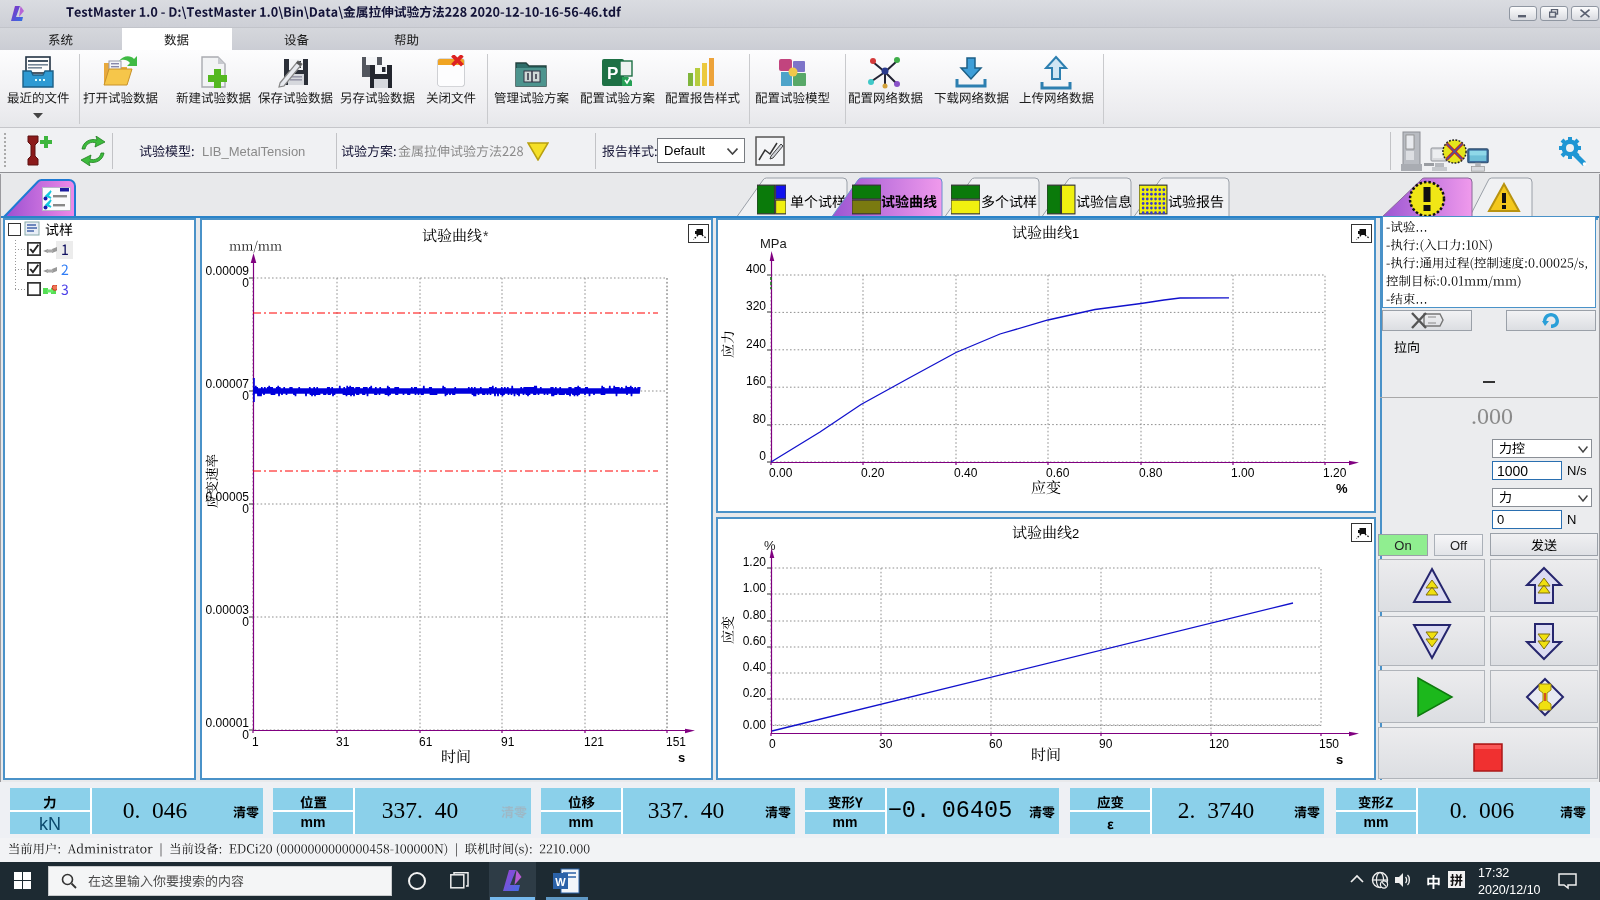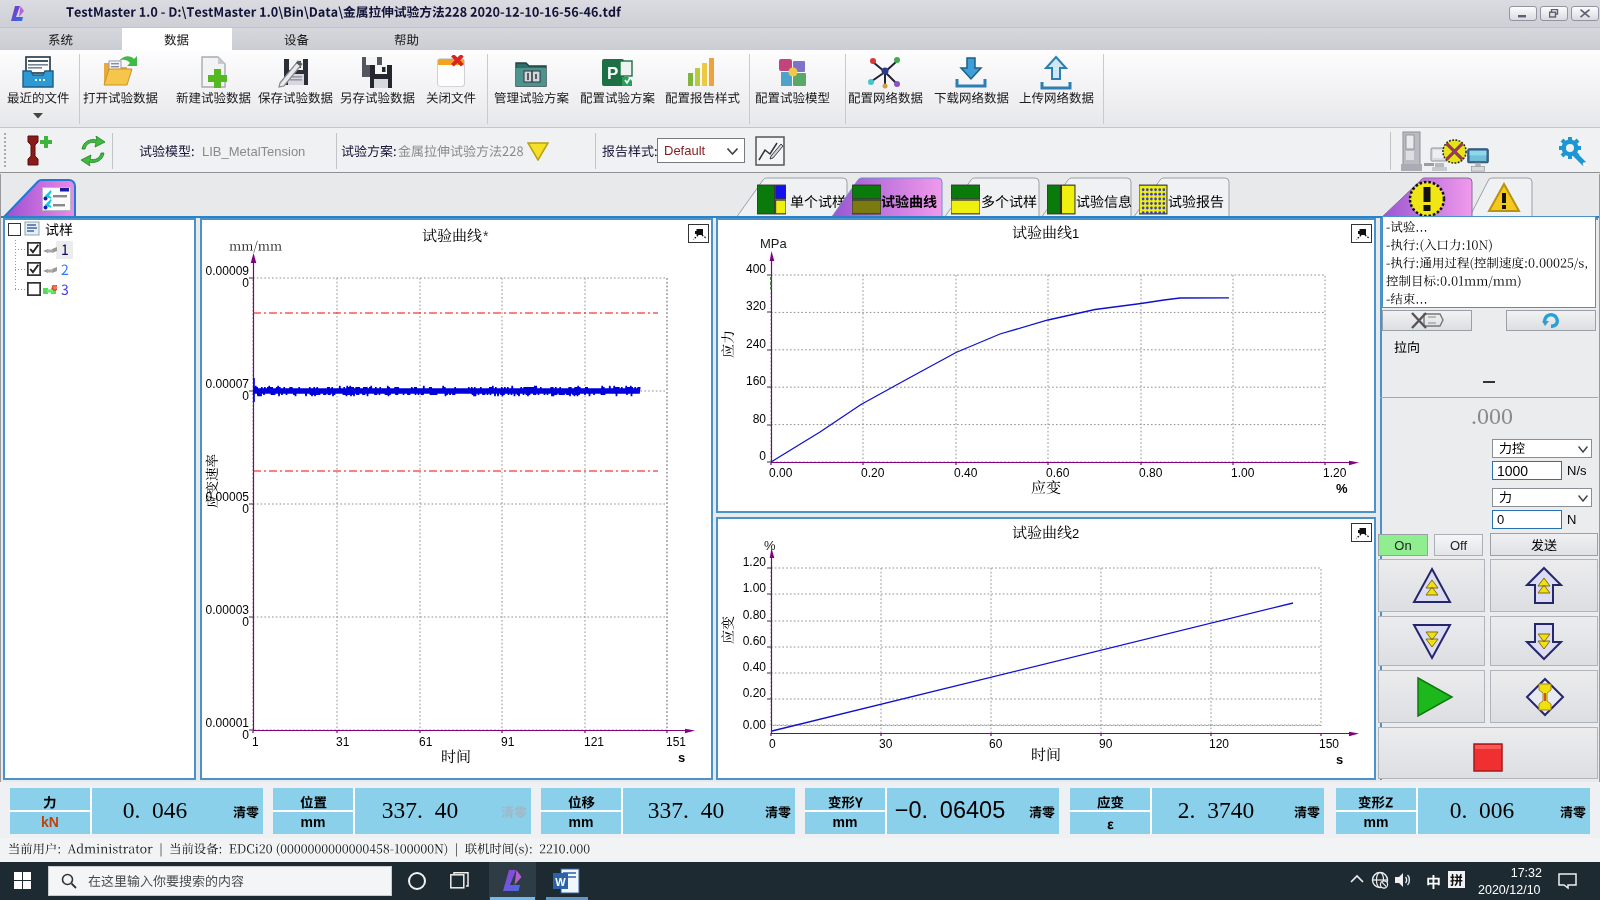--- a/index.html
+++ b/index.html
@@ -213,21 +213,21 @@
       <path transform="translate(0,12.0)" d="M2.6 -2.8C3.1 -2.1 3.6 -1.1 3.8 -0.4L4.6 -0.8C4.4 -1.4 3.9 -2.4 3.4 -3.1ZM9.5 -3.2C9.2 -2.4 8.6 -1.4 8.2 -0.7L8.9 -0.4C9.4 -1.0 10.0 -2.0 10.5 -2.8ZM6.5 -11.0C5.3 -9.1 2.8 -7.6 0.4 -6.8C0.7 -6.6 0.9 -6.2 1.1 -5.9C1.8 -6.1 2.5 -6.5 3.1 -6.8V-6.1H6.0V-4.3H1.5V-3.4H6.0V-0.2H0.9V0.7H12.1V-0.2H7.0V-3.4H11.5V-4.3H7.0V-6.1H9.9V-6.9C10.6 -6.5 11.3 -6.2 11.9 -5.9C12.1 -6.2 12.4 -6.6 12.6 -6.8C10.7 -7.4 8.3 -8.8 7.1 -10.2L7.4 -10.6ZM9.7 -7.0H3.5C4.6 -7.7 5.7 -8.5 6.5 -9.5C7.4 -8.6 8.5 -7.7 9.7 -7.0Z M15.8 -9.6H23.5V-8.4H15.8ZM14.8 -10.3V-6.6C14.8 -4.5 14.7 -1.6 13.4 0.5C13.7 0.6 14.1 0.8 14.3 1.0C15.6 -1.2 15.8 -4.3 15.8 -6.6V-7.6H24.5V-10.3ZM17.7 -5.0H20.0V-4.0H17.7ZM20.9 -5.0H23.2V-4.0H20.9ZM21.7 -1.6 22.1 -1.0 20.9 -0.9V-1.9H23.8V0.2C23.8 0.3 23.8 0.3 23.6 0.3C23.5 0.4 23.0 0.4 22.4 0.3C22.5 0.5 22.6 0.8 22.7 1.0C23.5 1.0 24.0 1.0 24.3 0.9C24.6 0.8 24.7 0.6 24.7 0.2V-2.7H20.9V-3.4H24.2V-5.6H20.9V-6.3C22.0 -6.4 23.1 -6.6 24.0 -6.7L23.4 -7.3C21.8 -7.0 18.9 -6.9 16.5 -6.8C16.6 -6.6 16.7 -6.4 16.7 -6.2C17.8 -6.2 18.9 -6.2 20.0 -6.3V-5.6H16.8V-3.4H20.0V-2.7H16.3V1.1H17.2V-1.9H20.0V-0.9L17.7 -0.8L17.7 -0.1C19.0 -0.2 20.7 -0.2 22.5 -0.3L22.8 0.3L23.4 0.1C23.2 -0.4 22.7 -1.2 22.3 -1.7Z M31.2 -8.6V-7.6H38.2V-8.6ZM32.1 -6.6C32.5 -4.8 32.9 -2.4 33.0 -1.0L33.9 -1.3C33.8 -2.6 33.4 -5.0 33.0 -6.8ZM33.6 -10.8C33.9 -10.1 34.1 -9.3 34.2 -8.7L35.2 -9.0C35.1 -9.5 34.8 -10.4 34.5 -11.0ZM30.6 -0.4V0.5H38.6V-0.4H35.9C36.4 -2.2 36.9 -4.7 37.3 -6.7L36.2 -6.9C36.0 -5.0 35.5 -2.2 35.0 -0.4ZM28.3 -10.9V-8.3H26.7V-7.4H28.3V-4.5C27.7 -4.3 27.1 -4.2 26.6 -4.0L26.8 -3.1L28.3 -3.5V-0.1C28.3 0.1 28.3 0.1 28.1 0.1C28.0 0.1 27.5 0.1 26.9 0.1C27.1 0.4 27.2 0.8 27.2 1.0C28.0 1.0 28.5 1.0 28.8 0.8C29.2 0.7 29.3 0.4 29.3 -0.1V-3.8L30.8 -4.3L30.7 -5.2L29.3 -4.8V-7.4H30.7V-8.3H29.3V-10.9Z M46.7 -8.0V-6.2H44.2V-8.0ZM43.2 -8.9V-1.9H44.2V-2.6H46.7V1.0H47.6V-2.6H50.3V-2.0H51.2V-8.9H47.6V-10.9H46.7V-8.9ZM47.6 -8.0H50.3V-6.2H47.6ZM46.7 -5.3V-3.5H44.2V-5.3ZM47.6 -5.3H50.3V-3.5H47.6ZM42.4 -10.9C41.7 -8.9 40.5 -6.9 39.2 -5.7C39.4 -5.5 39.7 -5.0 39.8 -4.7C40.2 -5.2 40.7 -5.7 41.1 -6.3V1.0H42.0V-7.8C42.5 -8.7 43.0 -9.6 43.4 -10.6Z M53.6 -10.1C54.2 -9.5 55.1 -8.7 55.4 -8.1L56.1 -8.8C55.7 -9.3 54.9 -10.1 54.2 -10.7ZM62.1 -10.3C62.6 -9.8 63.2 -9.0 63.5 -8.5L64.2 -8.9C63.9 -9.5 63.3 -10.2 62.8 -10.8ZM52.6 -6.8V-5.9H54.5V-1.2C54.5 -0.7 54.1 -0.3 53.8 -0.1C54.0 0.1 54.2 0.5 54.3 0.7C54.5 0.5 54.9 0.2 57.1 -1.3C57.0 -1.5 56.9 -1.8 56.8 -2.1L55.4 -1.2V-6.8ZM60.7 -10.9 60.8 -8.2H56.5V-7.3H60.8C61.1 -2.4 61.7 1.0 63.3 1.0C63.8 1.0 64.3 0.5 64.6 -1.7C64.4 -1.8 64.0 -2.1 63.8 -2.3C63.7 -1.0 63.6 -0.3 63.3 -0.3C62.5 -0.3 62.0 -3.3 61.8 -7.3H64.5V-8.2H61.8C61.7 -9.1 61.7 -9.9 61.7 -10.9ZM56.7 -0.8 57.0 0.1C58.0 -0.2 59.5 -0.6 60.8 -1.0L60.7 -1.9L59.2 -1.5V-4.5H60.4V-5.4H56.9V-4.5H58.3V-1.2Z M65.4 -1.9 65.6 -1.1C66.6 -1.4 67.8 -1.7 69.0 -2.0L68.9 -2.8C67.6 -2.5 66.3 -2.1 65.4 -1.9ZM71.9 -6.9V-6.0H75.8V-6.9ZM71.1 -4.7C71.4 -3.7 71.8 -2.4 71.9 -1.6L72.7 -1.8C72.6 -2.6 72.2 -3.9 71.8 -4.9ZM73.4 -5.0C73.6 -4.1 73.8 -2.8 73.9 -1.9L74.7 -2.0C74.6 -2.9 74.4 -4.2 74.1 -5.1ZM66.4 -8.5C66.3 -7.1 66.1 -5.2 66.0 -4.0H69.5C69.3 -1.4 69.1 -0.3 68.8 -0.0C68.7 0.1 68.6 0.1 68.4 0.1C68.1 0.1 67.5 0.1 66.9 0.1C67.0 0.3 67.1 0.6 67.1 0.9C67.8 0.9 68.4 0.9 68.7 0.9C69.1 0.9 69.3 0.8 69.5 0.5C70.0 0.1 70.1 -1.1 70.4 -4.4C70.4 -4.6 70.4 -4.8 70.4 -4.8L69.5 -4.8H69.4C69.5 -6.2 69.7 -8.6 69.8 -10.3H65.8V-9.5H68.9C68.8 -7.9 68.7 -6.1 68.5 -4.8H66.9C67.0 -5.9 67.1 -7.3 67.2 -8.5ZM73.7 -11.0C72.9 -9.2 71.4 -7.6 69.9 -6.6C70.1 -6.4 70.3 -6.0 70.5 -5.8C71.7 -6.7 72.9 -7.9 73.8 -9.3C74.7 -8.1 76.0 -6.7 77.2 -5.9C77.3 -6.1 77.5 -6.5 77.7 -6.8C76.5 -7.5 75.0 -8.9 74.2 -10.2L74.5 -10.7ZM70.7 -0.5V0.4H77.3V-0.5H75.3C75.9 -1.7 76.7 -3.4 77.2 -4.7L76.3 -5.0C75.9 -3.6 75.1 -1.7 74.5 -0.5Z M83.7 -10.6C84.1 -10.0 84.4 -9.2 84.6 -8.7H78.9V-7.7H82.4C82.3 -4.7 82.0 -1.4 78.6 0.3C78.9 0.5 79.2 0.8 79.3 1.1C81.8 -0.2 82.8 -2.4 83.2 -4.7H87.8C87.6 -1.8 87.4 -0.5 87.0 -0.2C86.8 -0.0 86.6 0.0 86.4 0.0C86.0 0.0 85.1 -0.0 84.2 -0.1C84.4 0.2 84.5 0.6 84.5 0.9C85.4 0.9 86.2 0.9 86.7 0.9C87.2 0.9 87.5 0.8 87.8 0.4C88.3 -0.1 88.6 -1.5 88.9 -5.2C88.9 -5.3 88.9 -5.6 88.9 -5.6H83.3C83.4 -6.3 83.5 -7.0 83.5 -7.7H90.2V-8.7H84.7L85.6 -9.1C85.4 -9.6 85.0 -10.4 84.7 -11.0Z M92.2 -10.1C93.1 -9.7 94.2 -9.1 94.7 -8.6L95.3 -9.4C94.7 -9.9 93.6 -10.4 92.8 -10.8ZM91.5 -6.5C92.4 -6.2 93.4 -5.6 94.0 -5.1L94.5 -5.9C94.0 -6.4 92.9 -6.9 92.1 -7.3ZM92.0 0.2 92.8 0.9C93.6 -0.3 94.5 -2.0 95.2 -3.3L94.5 -4.0C93.7 -2.5 92.7 -0.8 92.0 0.2ZM96.0 0.6C96.4 0.4 96.9 0.3 101.8 -0.3C102.0 0.2 102.2 0.7 102.4 1.0L103.2 0.6C102.8 -0.4 101.9 -2.0 100.9 -3.1L100.2 -2.7C100.5 -2.2 100.9 -1.7 101.3 -1.1L97.2 -0.6C98.0 -1.7 98.8 -3.1 99.5 -4.5H103.2V-5.4H99.7V-7.8H102.6V-8.7H99.7V-10.9H98.8V-8.7H96.0V-7.8H98.8V-5.4H95.4V-4.5H98.3C97.7 -3.0 96.8 -1.6 96.5 -1.2C96.2 -0.8 95.9 -0.5 95.7 -0.4C95.8 -0.1 96.0 0.4 96.0 0.6Z M104.6 0.0H110.6V-1.0H107.9C107.4 -1.0 106.9 -1.0 106.4 -0.9C108.6 -3.1 110.1 -5.0 110.1 -6.9C110.1 -8.6 109.0 -9.7 107.3 -9.7C106.1 -9.7 105.3 -9.2 104.5 -8.3L105.2 -7.6C105.7 -8.3 106.4 -8.7 107.2 -8.7C108.4 -8.7 108.9 -7.9 108.9 -6.9C108.9 -5.2 107.6 -3.3 104.6 -0.7Z M111.8 0.0H117.8V-1.0H115.1C114.7 -1.0 114.1 -1.0 113.6 -0.9C115.8 -3.1 117.3 -5.0 117.3 -6.9C117.3 -8.6 116.2 -9.7 114.5 -9.7C113.3 -9.7 112.5 -9.2 111.7 -8.3L112.4 -7.6C113.0 -8.3 113.6 -8.7 114.4 -8.7C115.6 -8.7 116.2 -7.9 116.2 -6.9C116.2 -5.2 114.8 -3.3 111.8 -0.7Z M122.1 0.2C123.9 0.2 125.0 -0.9 125.0 -2.3C125.0 -3.6 124.3 -4.3 123.4 -4.8V-4.9C124.0 -5.3 124.7 -6.2 124.7 -7.2C124.7 -8.6 123.7 -9.7 122.1 -9.7C120.6 -9.7 119.5 -8.7 119.5 -7.3C119.5 -6.3 120.1 -5.5 120.8 -5.1V-5.0C119.9 -4.5 119.0 -3.6 119.0 -2.4C119.0 -0.9 120.3 0.2 122.1 0.2ZM122.7 -5.2C121.6 -5.6 120.6 -6.1 120.6 -7.3C120.6 -8.2 121.2 -8.8 122.1 -8.8C123.1 -8.8 123.7 -8.0 123.7 -7.1C123.7 -6.4 123.4 -5.7 122.7 -5.2ZM122.1 -0.7C120.9 -0.7 120.1 -1.5 120.1 -2.5C120.1 -3.4 120.6 -4.1 121.4 -4.6C122.7 -4.1 123.9 -3.6 123.9 -2.3C123.9 -1.4 123.2 -0.7 122.1 -0.7Z" fill="#8a8a8a"></path>
     </svg>
     <svg class="abs" style="left:527px;top:142px" width="22" height="19" viewBox="0 0 22 19">
       <path d="M1 1 L21 1 L11 18 Z" fill="#f5e028" stroke="#b8a010" stroke-width="1.5"></path>
     </svg>
     <div class="abs" style="left:595px;top:133px;width:1px;height:36px;background:#c2c3c6"></div>
     <svg style="position:absolute;left:602.0px;top:144.0px;" width="56" height="16" viewBox="0 0 56 16">
       <path transform="translate(0,12.0)" d="M5.5 -10.5V1.0H6.5V-5.1H6.9C7.4 -3.8 8.0 -2.5 8.9 -1.4C8.2 -0.7 7.4 -0.1 6.5 0.4C6.8 0.5 7.1 0.8 7.2 1.1C8.1 0.6 8.9 -0.0 9.5 -0.7C10.2 0.0 11.0 0.6 11.8 1.0C12.0 0.8 12.3 0.4 12.5 0.2C11.6 -0.2 10.8 -0.8 10.1 -1.5C11.1 -2.7 11.7 -4.2 12.1 -5.8L11.4 -6.1L11.2 -6.0H6.5V-9.6H10.6C10.6 -8.4 10.5 -7.9 10.3 -7.7C10.2 -7.6 10.1 -7.6 9.8 -7.6C9.5 -7.6 8.7 -7.6 7.8 -7.7C8.0 -7.5 8.1 -7.1 8.1 -6.9C9.0 -6.8 9.8 -6.8 10.2 -6.9C10.6 -6.9 10.9 -7.0 11.2 -7.2C11.4 -7.5 11.6 -8.2 11.6 -10.1C11.6 -10.2 11.6 -10.5 11.6 -10.5ZM7.8 -5.1H10.9C10.6 -4.1 10.1 -3.1 9.5 -2.2C8.8 -3.1 8.2 -4.1 7.8 -5.1ZM2.5 -10.9V-8.3H0.6V-7.3H2.5V-4.6L0.4 -4.0L0.7 -3.0L2.5 -3.6V-0.2C2.5 0.1 2.4 0.1 2.2 0.1C2.0 0.1 1.3 0.1 0.6 0.1C0.7 0.4 0.8 0.8 0.9 1.0C1.9 1.0 2.5 1.0 2.9 0.9C3.3 0.7 3.4 0.4 3.4 -0.2V-3.9L5.0 -4.3L4.9 -5.3L3.4 -4.8V-7.3H4.9V-8.3H3.4V-10.9Z M16.2 -10.8C15.7 -9.3 14.9 -7.9 13.9 -6.9C14.2 -6.8 14.6 -6.5 14.8 -6.4C15.3 -6.9 15.7 -7.5 16.1 -8.2H19.3V-6.1H13.8V-5.2H25.2V-6.1H20.3V-8.2H24.3V-9.0H20.3V-10.9H19.3V-9.0H16.5C16.8 -9.5 17.0 -10.0 17.2 -10.6ZM15.4 -3.9V1.2H16.4V0.4H22.7V1.1H23.7V-3.9ZM16.4 -0.5V-3.0H22.7V-0.5Z M31.7 -10.5C32.2 -9.9 32.6 -9.0 32.8 -8.4L33.7 -8.8C33.5 -9.4 33.0 -10.2 32.6 -10.9ZM36.7 -11.0C36.4 -10.2 35.9 -9.2 35.5 -8.4H31.2V-7.5H34.1V-5.7H31.6V-4.8H34.1V-3.0H30.7V-2.1H34.1V1.0H35.1V-2.1H38.3V-3.0H35.1V-4.8H37.6V-5.7H35.1V-7.5H38.1V-8.4H36.5C36.9 -9.1 37.3 -9.9 37.7 -10.6ZM28.4 -10.9V-8.4H26.7V-7.5H28.4C28.0 -5.7 27.2 -3.7 26.4 -2.6C26.6 -2.3 26.8 -1.9 26.9 -1.6C27.5 -2.4 28.0 -3.7 28.4 -5.0V1.0H29.3V-5.7C29.7 -5.1 30.1 -4.3 30.2 -3.9L30.8 -4.6C30.6 -5.0 29.7 -6.5 29.3 -6.9V-7.5H30.7V-8.4H29.3V-10.9Z M48.2 -10.3C48.9 -9.8 49.7 -9.1 50.1 -8.6L50.8 -9.3C50.4 -9.7 49.5 -10.4 48.9 -10.8ZM46.3 -10.9C46.3 -10.1 46.4 -9.3 46.4 -8.5H39.7V-7.5H46.5C46.8 -2.7 47.9 1.1 50.0 1.1C51.0 1.1 51.4 0.4 51.6 -1.9C51.3 -2.0 50.9 -2.2 50.7 -2.4C50.6 -0.7 50.5 0.1 50.1 0.1C48.8 0.1 47.8 -3.1 47.5 -7.5H51.3V-8.5H47.4C47.4 -9.3 47.4 -10.0 47.4 -10.9ZM39.8 -0.3 40.1 0.7C41.7 0.3 44.1 -0.3 46.3 -0.8L46.3 -1.7L43.5 -1.1V-4.7H45.9V-5.6H40.2V-4.7H42.5V-0.9Z M53.8 -5.1C54.3 -5.1 54.7 -5.4 54.7 -6.0C54.7 -6.5 54.3 -6.9 53.8 -6.9C53.3 -6.9 52.9 -6.5 52.9 -6.0C52.9 -5.4 53.3 -5.1 53.8 -5.1ZM53.8 0.2C54.3 0.2 54.7 -0.2 54.7 -0.7C54.7 -1.3 54.3 -1.6 53.8 -1.6C53.3 -1.6 52.9 -1.3 52.9 -0.7C52.9 -0.2 53.3 0.2 53.8 0.2Z" fill="#1a1a3a"></path>
     </svg>
     <div class="abs" style="left:657px;top:138px;width:88px;height:25px;background:#fff;border:1px solid #777b80"></div>
-<div class="hs" style="left:664px;top:143px;font-size:13px;color:#7f1d1d">Default</div>
+<div class="hs" style="left:664px;top:143px;font-size:13px;color:#000000">Default</div>
 <svg class="abs" style="left:727px;top:148px" width="11" height="7" viewBox="0 0 11 7">
       <path d="M0.5 0.5 L5.5 6 L10.5 0.5" fill="none" stroke="#444" stroke-width="1.6"></path>
     </svg>
     <svg class="abs" style="left:755px;top:136px" width="30" height="30" viewBox="0 0 30 30">
 <rect x="1" y="1" width="28" height="28" fill="#f4f5f7" stroke="#555" stroke-width="1.5"></rect>
 <path d="M4 24 L10 14 L15 18 L22 7" stroke="#333" stroke-width="1.5" fill="none"></path>
 <path d="M16 20 L26 8 L28 10 L18 22 L15 23 Z" fill="#cfd2d8" stroke="#444" stroke-width="1"></path>
     </svg>
     <div class="abs" style="left:1390px;top:132px;width:1px;height:38px;background:#c2c3c6"></div>
     <svg class="abs" style="left:1400px;top:131px" width="72" height="42" viewBox="0 0 72 42">
@@ -744,21 +744,21 @@
     </svg>
     <div class="abs" style="left:0;top:174px;width:1px;height:688px;background:#9a9a9e"></div>
     <div class="abs" style="left:1599px;top:174px;width:1px;height:688px;background:#9a9a9e"></div>
     <div class="abs" style="left:0;top:782px;width:1600px;height:56px;background:#eef0f4"></div>
     <div class="abs" style="left:10px;top:788px;width:253px;height:46px;background:#8bd0ea"></div>
     <div class="abs" style="left:10px;top:810px;width:80px;height:2px;background:#fff"></div>
     <div class="abs" style="left:90px;top:788px;width:2px;height:46px;background:#fff"></div>
     <svg style="position:absolute;left:43.2px;top:794.6px;" width="14" height="17" viewBox="0 0 14 17">
       <path transform="translate(0,12.4)" d="M5.2 -11.4V-8.7H1.0V-7.0H5.1C4.9 -4.6 4.0 -1.9 0.6 -0.0C1.0 0.3 1.6 0.9 1.9 1.3C5.7 -0.9 6.6 -4.2 6.8 -7.0H10.6C10.4 -3.0 10.2 -1.2 9.7 -0.8C9.5 -0.6 9.4 -0.5 9.1 -0.5C8.7 -0.5 7.9 -0.5 7.1 -0.6C7.4 -0.1 7.6 0.6 7.6 1.1C8.5 1.1 9.3 1.1 9.8 1.0C10.4 1.0 10.8 0.8 11.2 0.3C11.8 -0.4 12.1 -2.5 12.4 -7.9C12.4 -8.1 12.4 -8.7 12.4 -8.7H6.9V-11.4Z" fill="#000"></path>
     </svg>
-    <div class="hs" style="left:20px;top:814px;width:60px;text-align:center;font-size:14px;font-weight:bold;color:#c2410c">kN</div>
+    <div class="hs" style="left:20px;top:814px;width:60px;text-align:center;font-size:18px;font-weight:normal;color:#0c4a6e">kN</div>
     <div class="hs" style="left:75px;top:797px;width:160px;text-align:center;font-family:'Liberation Serif',serif;font-size:23.5px;color:#000">0. 046</div>
     <svg style="position:absolute;left:233.0px;top:805.0px;" width="26" height="16" viewBox="0 0 26 16">
       <path transform="translate(0,12.0)" d="M0.9 -9.7C1.6 -9.3 2.6 -8.7 3.0 -8.3L4.0 -9.5C3.5 -9.9 2.5 -10.4 1.9 -10.8ZM0.3 -6.4C1.1 -5.9 2.1 -5.3 2.5 -4.8L3.5 -6.1C3.0 -6.5 1.9 -7.1 1.2 -7.5ZM0.8 -0.0 2.2 0.9C2.8 -0.4 3.4 -1.8 3.9 -3.2L2.7 -4.1C2.1 -2.6 1.3 -1.0 0.8 -0.0ZM6.1 -2.5H10.0V-1.9H6.1ZM6.1 -3.6V-4.2H10.0V-3.6ZM7.3 -11.0V-10.2H4.2V-9.0H7.3V-8.5H4.5V-7.5H7.3V-6.9H3.7V-5.8H12.5V-6.9H8.8V-7.5H11.6V-8.5H8.8V-9.0H11.9V-10.2H8.8V-11.0ZM4.7 -5.3V1.2H6.1V-0.8H10.0V-0.4C10.0 -0.2 9.9 -0.1 9.8 -0.1C9.6 -0.1 9.0 -0.1 8.4 -0.2C8.6 0.2 8.8 0.8 8.9 1.2C9.8 1.2 10.4 1.2 10.9 0.9C11.3 0.7 11.5 0.4 11.5 -0.3V-5.3Z M15.6 -7.7V-6.8H18.3V-7.7ZM15.3 -6.4V-5.5H18.3V-6.4ZM20.6 -6.4V-5.5H23.7V-6.4ZM20.6 -7.7V-6.8H23.4V-7.7ZM13.8 -9.1V-6.6H15.2V-8.1H18.7V-6.1H20.2V-8.1H23.8V-6.6H25.2V-9.1H20.2V-9.5H24.3V-10.6H14.7V-9.5H18.7V-9.1ZM18.3 -3.7C18.6 -3.4 18.9 -3.1 19.2 -2.9H15.1V-1.8H21.5C20.9 -1.4 20.1 -1.1 19.5 -0.8C18.6 -1.1 17.7 -1.3 17.0 -1.4L16.4 -0.5C18.3 -0.0 20.8 0.8 22.1 1.3L22.7 0.2C22.3 0.1 21.8 -0.1 21.3 -0.3C22.3 -0.8 23.5 -1.5 24.2 -2.3L23.2 -3.0L23.0 -2.9H20.0L20.5 -3.2C20.2 -3.5 19.7 -4.0 19.3 -4.3ZM19.6 -6.1C18.1 -5.1 15.4 -4.3 13.2 -3.9C13.6 -3.5 13.9 -3.0 14.1 -2.7C15.8 -3.1 17.7 -3.7 19.3 -4.5C20.8 -3.8 23.1 -3.1 24.8 -2.7C25.0 -3.1 25.5 -3.7 25.8 -4.0C24.0 -4.2 21.8 -4.7 20.5 -5.2L20.7 -5.3Z" fill="#000"></path>
     </svg>
     <div class="abs" style="left:273px;top:788px;width:258px;height:46px;background:#8bd0ea"></div>
     <div class="abs" style="left:273px;top:810px;width:80px;height:2px;background:#fff"></div>
     <div class="abs" style="left:353px;top:788px;width:2px;height:46px;background:#fff"></div>
     <svg style="position:absolute;left:299.5px;top:794.6px;" width="27" height="17" viewBox="0 0 27 17">
       <path transform="translate(0,12.4)" d="M5.7 -6.9C6.0 -5.0 6.4 -2.7 6.5 -1.3L8.1 -1.7C8.0 -3.1 7.6 -5.4 7.2 -7.2ZM7.5 -11.3C7.7 -10.6 8.0 -9.8 8.1 -9.2H4.9V-7.6H12.4V-9.2H8.3L9.7 -9.6C9.5 -10.2 9.3 -11.0 9.0 -11.7ZM4.4 -0.9V0.7H12.9V-0.9H10.6C11.1 -2.6 11.6 -4.9 11.9 -7.0L10.2 -7.2C10.0 -5.3 9.6 -2.7 9.1 -0.9ZM3.5 -11.4C2.8 -9.5 1.6 -7.6 0.4 -6.3C0.7 -6.0 1.1 -5.1 1.3 -4.7C1.6 -5.0 1.8 -5.3 2.1 -5.7V1.2H3.8V-8.2C4.3 -9.1 4.7 -10.0 5.0 -10.9Z M22.5 -9.9H24.0V-9.1H22.5ZM19.5 -9.9H21.0V-9.1H19.5ZM16.5 -9.9H18.0V-9.1H16.5ZM15.8 -5.8V-0.3H14.2V0.9H26.4V-0.3H24.7V-5.8H20.6L20.7 -6.3H26.0V-7.5H20.9L21.0 -8.0H25.7V-11.0H14.9V-8.0H19.3L19.3 -7.5H14.4V-6.3H19.2L19.1 -5.8ZM17.3 -0.3V-0.8H23.1V-0.3ZM17.3 -3.5H23.1V-3.0H17.3ZM17.3 -4.3V-4.8H23.1V-4.3ZM17.3 -2.2H23.1V-1.6H17.3Z" fill="#000"></path>
     </svg>
@@ -778,21 +778,21 @@
     <svg style="position:absolute;left:765.0px;top:805.0px;" width="26" height="16" viewBox="0 0 26 16">
       <path transform="translate(0,12.0)" d="M0.9 -9.7C1.6 -9.3 2.6 -8.7 3.0 -8.3L4.0 -9.5C3.5 -9.9 2.5 -10.4 1.9 -10.8ZM0.3 -6.4C1.1 -5.9 2.1 -5.3 2.5 -4.8L3.5 -6.1C3.0 -6.5 1.9 -7.1 1.2 -7.5ZM0.8 -0.0 2.2 0.9C2.8 -0.4 3.4 -1.8 3.9 -3.2L2.7 -4.1C2.1 -2.6 1.3 -1.0 0.8 -0.0ZM6.1 -2.5H10.0V-1.9H6.1ZM6.1 -3.6V-4.2H10.0V-3.6ZM7.3 -11.0V-10.2H4.2V-9.0H7.3V-8.5H4.5V-7.5H7.3V-6.9H3.7V-5.8H12.5V-6.9H8.8V-7.5H11.6V-8.5H8.8V-9.0H11.9V-10.2H8.8V-11.0ZM4.7 -5.3V1.2H6.1V-0.8H10.0V-0.4C10.0 -0.2 9.9 -0.1 9.8 -0.1C9.6 -0.1 9.0 -0.1 8.4 -0.2C8.6 0.2 8.8 0.8 8.9 1.2C9.8 1.2 10.4 1.2 10.9 0.9C11.3 0.7 11.5 0.4 11.5 -0.3V-5.3Z M15.6 -7.7V-6.8H18.3V-7.7ZM15.3 -6.4V-5.5H18.3V-6.4ZM20.6 -6.4V-5.5H23.7V-6.4ZM20.6 -7.7V-6.8H23.4V-7.7ZM13.8 -9.1V-6.6H15.2V-8.1H18.7V-6.1H20.2V-8.1H23.8V-6.6H25.2V-9.1H20.2V-9.5H24.3V-10.6H14.7V-9.5H18.7V-9.1ZM18.3 -3.7C18.6 -3.4 18.9 -3.1 19.2 -2.9H15.1V-1.8H21.5C20.9 -1.4 20.1 -1.1 19.5 -0.8C18.6 -1.1 17.7 -1.3 17.0 -1.4L16.4 -0.5C18.3 -0.0 20.8 0.8 22.1 1.3L22.7 0.2C22.3 0.1 21.8 -0.1 21.3 -0.3C22.3 -0.8 23.5 -1.5 24.2 -2.3L23.2 -3.0L23.0 -2.9H20.0L20.5 -3.2C20.2 -3.5 19.7 -4.0 19.3 -4.3ZM19.6 -6.1C18.1 -5.1 15.4 -4.3 13.2 -3.9C13.6 -3.5 13.9 -3.0 14.1 -2.7C15.8 -3.1 17.7 -3.7 19.3 -4.5C20.8 -3.8 23.1 -3.1 24.8 -2.7C25.0 -3.1 25.5 -3.7 25.8 -4.0C24.0 -4.2 21.8 -4.7 20.5 -5.2L20.7 -5.3Z" fill="#000"></path>
     </svg>
     <div class="abs" style="left:805px;top:788px;width:254px;height:46px;background:#8bd0ea"></div>
     <div class="abs" style="left:805px;top:810px;width:80px;height:2px;background:#fff"></div>
     <div class="abs" style="left:885px;top:788px;width:2px;height:46px;background:#fff"></div>
     <svg style="position:absolute;left:827.6px;top:794.6px;" width="35" height="17" viewBox="0 0 35 17">
       <path transform="translate(0,12.4)" d="M2.5 -8.4C2.2 -7.6 1.5 -6.7 0.8 -6.2C1.2 -6.0 1.8 -5.5 2.1 -5.3C2.8 -6.0 3.6 -7.0 4.0 -8.0ZM5.6 -11.3C5.8 -10.9 6.0 -10.5 6.1 -10.2H0.9V-8.7H4.3V-5.0H5.9V-8.7H7.5V-5.0H9.2V-7.6C10.0 -7.0 10.9 -6.0 11.4 -5.3L12.6 -6.2C12.1 -6.8 11.2 -7.8 10.3 -8.4L9.2 -7.7V-8.7H12.6V-10.2H7.9C7.7 -10.6 7.4 -11.2 7.2 -11.6ZM1.7 -4.7V-3.3H2.7C3.3 -2.4 4.1 -1.7 5.0 -1.1C3.7 -0.6 2.1 -0.4 0.5 -0.2C0.8 0.1 1.2 0.8 1.3 1.2C3.2 1.0 5.1 0.6 6.7 -0.1C8.2 0.6 10.0 1.0 12.1 1.2C12.3 0.8 12.7 0.2 13.0 -0.2C11.3 -0.3 9.8 -0.6 8.5 -1.0C9.7 -1.8 10.8 -2.8 11.5 -4.1L10.4 -4.8L10.2 -4.7ZM4.5 -3.3H9.0C8.4 -2.7 7.6 -2.1 6.8 -1.7C5.9 -2.1 5.1 -2.7 4.5 -3.3Z M24.6 -11.3C23.8 -10.2 22.4 -9.1 21.1 -8.5C21.5 -8.2 22.0 -7.7 22.3 -7.3C23.7 -8.1 25.1 -9.3 26.1 -10.7ZM24.9 -7.6C24.1 -6.4 22.6 -5.2 21.3 -4.5C21.7 -4.2 22.2 -3.8 22.4 -3.4C23.8 -4.3 25.3 -5.6 26.4 -6.9ZM25.1 -4.0C24.2 -2.3 22.4 -0.9 20.6 -0.1C21.0 0.2 21.5 0.8 21.7 1.2C23.7 0.2 25.5 -1.4 26.6 -3.4ZM18.6 -9.2V-6.3H17.0V-9.2ZM13.9 -6.3V-4.8H15.5C15.4 -3.0 15.1 -1.2 13.8 0.2C14.1 0.4 14.7 1.0 15.0 1.3C16.6 -0.4 16.9 -2.6 17.0 -4.8H18.6V1.2H20.1V-4.8H21.5V-6.3H20.1V-9.2H21.3V-10.7H14.2V-9.2H15.5V-6.3Z M29.9 0.0H31.9V-3.7L34.9 -10.0H32.8L31.8 -7.6C31.5 -6.8 31.3 -6.1 31.0 -5.3H30.9C30.6 -6.1 30.3 -6.8 30.0 -7.6L29.0 -10.0H26.9L29.9 -3.7Z" fill="#000"></path>
     </svg>
     <div class="hs" style="left:815px;top:814px;width:60px;text-align:center;font-size:14px;font-weight:bold;color:#000">mm</div>
-    <div class="hs" style="left:870px;top:797px;width:160px;text-align:center;font-family:Liberation Sans, sans-serif;font-size:23.5px;color:#000">−0. 06405</div>
+    <div class="hs" style="left:870px;top:797px;width:160px;text-align:center;font-family:Liberation Mono, monospace;font-size:23.5px;color:#000">−0. 06405</div>
     <svg style="position:absolute;left:1029.0px;top:805.0px;" width="26" height="16" viewBox="0 0 26 16">
       <path transform="translate(0,12.0)" d="M0.9 -9.7C1.6 -9.3 2.6 -8.7 3.0 -8.3L4.0 -9.5C3.5 -9.9 2.5 -10.4 1.9 -10.8ZM0.3 -6.4C1.1 -5.9 2.1 -5.3 2.5 -4.8L3.5 -6.1C3.0 -6.5 1.9 -7.1 1.2 -7.5ZM0.8 -0.0 2.2 0.9C2.8 -0.4 3.4 -1.8 3.9 -3.2L2.7 -4.1C2.1 -2.6 1.3 -1.0 0.8 -0.0ZM6.1 -2.5H10.0V-1.9H6.1ZM6.1 -3.6V-4.2H10.0V-3.6ZM7.3 -11.0V-10.2H4.2V-9.0H7.3V-8.5H4.5V-7.5H7.3V-6.9H3.7V-5.8H12.5V-6.9H8.8V-7.5H11.6V-8.5H8.8V-9.0H11.9V-10.2H8.8V-11.0ZM4.7 -5.3V1.2H6.1V-0.8H10.0V-0.4C10.0 -0.2 9.9 -0.1 9.8 -0.1C9.6 -0.1 9.0 -0.1 8.4 -0.2C8.6 0.2 8.8 0.8 8.9 1.2C9.8 1.2 10.4 1.2 10.9 0.9C11.3 0.7 11.5 0.4 11.5 -0.3V-5.3Z M15.6 -7.7V-6.8H18.3V-7.7ZM15.3 -6.4V-5.5H18.3V-6.4ZM20.6 -6.4V-5.5H23.7V-6.4ZM20.6 -7.7V-6.8H23.4V-7.7ZM13.8 -9.1V-6.6H15.2V-8.1H18.7V-6.1H20.2V-8.1H23.8V-6.6H25.2V-9.1H20.2V-9.5H24.3V-10.6H14.7V-9.5H18.7V-9.1ZM18.3 -3.7C18.6 -3.4 18.9 -3.1 19.2 -2.9H15.1V-1.8H21.5C20.9 -1.4 20.1 -1.1 19.5 -0.8C18.6 -1.1 17.7 -1.3 17.0 -1.4L16.4 -0.5C18.3 -0.0 20.8 0.8 22.1 1.3L22.7 0.2C22.3 0.1 21.8 -0.1 21.3 -0.3C22.3 -0.8 23.5 -1.5 24.2 -2.3L23.2 -3.0L23.0 -2.9H20.0L20.5 -3.2C20.2 -3.5 19.7 -4.0 19.3 -4.3ZM19.6 -6.1C18.1 -5.1 15.4 -4.3 13.2 -3.9C13.6 -3.5 13.9 -3.0 14.1 -2.7C15.8 -3.1 17.7 -3.7 19.3 -4.5C20.8 -3.8 23.1 -3.1 24.8 -2.7C25.0 -3.1 25.5 -3.7 25.8 -4.0C24.0 -4.2 21.8 -4.7 20.5 -5.2L20.7 -5.3Z" fill="#000"></path>
     </svg>
     <div class="abs" style="left:1070px;top:788px;width:254px;height:46px;background:#8bd0ea"></div>
     <div class="abs" style="left:1070px;top:810px;width:80px;height:2px;background:#fff"></div>
     <div class="abs" style="left:1150px;top:788px;width:2px;height:46px;background:#fff"></div>
     <svg style="position:absolute;left:1096.5px;top:794.6px;" width="27" height="17" viewBox="0 0 27 17">
       <path transform="translate(0,12.4)" d="M3.5 -6.6C4.0 -5.1 4.7 -3.2 4.9 -1.9L6.4 -2.6C6.1 -3.8 5.5 -5.7 4.9 -7.2ZM6.2 -7.5C6.6 -6.0 7.1 -4.0 7.3 -2.8L8.8 -3.2C8.6 -4.5 8.1 -6.3 7.6 -7.8ZM6.1 -11.2C6.3 -10.8 6.5 -10.4 6.7 -9.9H1.5V-6.3C1.5 -4.3 1.4 -1.5 0.4 0.4C0.8 0.6 1.5 1.1 1.8 1.3C2.9 -0.8 3.1 -4.1 3.1 -6.3V-8.4H12.9V-9.9H8.5C8.3 -10.4 8.0 -11.1 7.8 -11.6ZM2.9 -0.9V0.7H13.0V-0.9H9.7C10.9 -2.8 11.8 -5.2 12.5 -7.3L10.7 -7.9C10.2 -5.6 9.2 -2.9 8.0 -0.9Z M16.0 -8.4C15.7 -7.6 15.0 -6.7 14.3 -6.2C14.7 -6.0 15.3 -5.5 15.6 -5.3C16.3 -6.0 17.1 -7.0 17.5 -8.0ZM19.1 -11.3C19.3 -10.9 19.5 -10.5 19.6 -10.2H14.4V-8.7H17.8V-5.0H19.4V-8.7H21.0V-5.0H22.7V-7.6C23.5 -7.0 24.4 -6.0 24.9 -5.3L26.1 -6.2C25.6 -6.8 24.7 -7.8 23.8 -8.4L22.7 -7.7V-8.7H26.1V-10.2H21.4C21.2 -10.6 20.9 -11.2 20.7 -11.6ZM15.2 -4.7V-3.3H16.2C16.8 -2.4 17.6 -1.7 18.5 -1.1C17.2 -0.6 15.6 -0.4 14.0 -0.2C14.3 0.1 14.7 0.8 14.8 1.2C16.7 1.0 18.6 0.6 20.2 -0.1C21.7 0.6 23.5 1.0 25.6 1.2C25.8 0.8 26.2 0.2 26.5 -0.2C24.8 -0.3 23.3 -0.6 22.0 -1.0C23.2 -1.8 24.3 -2.8 25.0 -4.1L23.9 -4.8L23.7 -4.7ZM18.0 -3.3H22.5C21.9 -2.7 21.1 -2.1 20.3 -1.7C19.4 -2.1 18.6 -2.7 18.0 -3.3Z" fill="#000"></path>
     </svg>
     <svg style="position:absolute;left:1106.6px;top:817.0px;" width="7" height="16" viewBox="0 0 7 16">
@@ -874,17 +874,17 @@
 <path d="M0 5 L4 5 L8 1 L8 15 L4 11 L0 11 Z" fill="#eee"></path>
 <path d="M10.5 5 C12 6.5 12 9.5 10.5 11 M12.5 3 C15 5 15 11 12.5 13" stroke="#eee" stroke-width="1.4" fill="none"></path>
     </svg>
     <svg style="position:absolute;left:1426.0px;top:874.2px;" width="15" height="19" viewBox="0 0 15 19">
       <path transform="translate(0,13.8)" d="M6.5 -12.8V-10.1H1.3V-2.5H3.1V-3.4H6.5V1.3H8.4V-3.4H11.8V-2.6H13.7V-10.1H8.4V-12.8ZM3.1 -5.1V-8.4H6.5V-5.1ZM11.8 -5.1H8.4V-8.4H11.8Z" fill="#fff"></path>
     </svg>
     <div class="abs" style="left:1448px;top:871px;width:17px;height:17px;background:#f2f2f2"></div>
     <svg style="position:absolute;left:1450.0px;top:873.0px;" width="13" height="16" viewBox="0 0 13 16">
       <path transform="translate(0,12.0)" d="M1.8 -11.0V-8.6H0.5V-7.1H1.8V-4.8L0.3 -4.4L0.6 -3.0L1.8 -3.3V-0.7C1.8 -0.5 1.8 -0.5 1.6 -0.5C1.5 -0.5 1.0 -0.5 0.5 -0.5C0.7 -0.1 0.9 0.6 1.0 1.0C1.8 1.0 2.4 1.0 2.8 0.7C3.2 0.5 3.3 0.0 3.3 -0.7V-3.7L4.4 -4.1L4.3 -5.5L3.3 -5.2V-7.1H4.4V-8.6H3.3V-11.0ZM9.3 -7.0V-4.9H7.9V-7.0ZM10.4 -11.1C10.1 -10.3 9.7 -9.2 9.3 -8.4H7.1L8.2 -8.8C8.0 -9.4 7.5 -10.3 7.0 -11.0L5.7 -10.5C6.1 -9.8 6.5 -9.0 6.7 -8.4H5.1V-7.0H6.4V-4.9H4.7V-3.4H6.3C6.2 -2.2 5.8 -0.8 4.4 0.1C4.7 0.4 5.2 0.9 5.4 1.2C7.1 0.0 7.7 -1.8 7.9 -3.4H9.3V1.1H10.9V-3.4H12.4V-4.9H10.9V-7.0H12.1V-8.4H10.9C11.2 -9.1 11.6 -9.8 12.0 -10.5Z" fill="#111"></path>
     </svg>
-    <div class="hs" style="left:1478px;top:866px;width:64px;text-align:right;font-size:12.5px;color:#fff">17:32</div>
+    <div class="hs" style="left:1478px;top:866px;width:64px;text-align:left;font-size:12.5px;color:#fff">17:32</div>
     <div class="hs" style="left:1478px;top:883px;width:64px;font-size:12.5px;color:#fff">2020/12/10</div>
     <svg class="abs" style="left:1558px;top:873px" width="19" height="17" viewBox="0 0 19 17">
 <path d="M1 1 L18 1 L18 12 L10 12 L10 15 L6 12 L1 12 Z" fill="none" stroke="#eee" stroke-width="1.5"></path>
     </svg>
   </div>
 </body></html>

